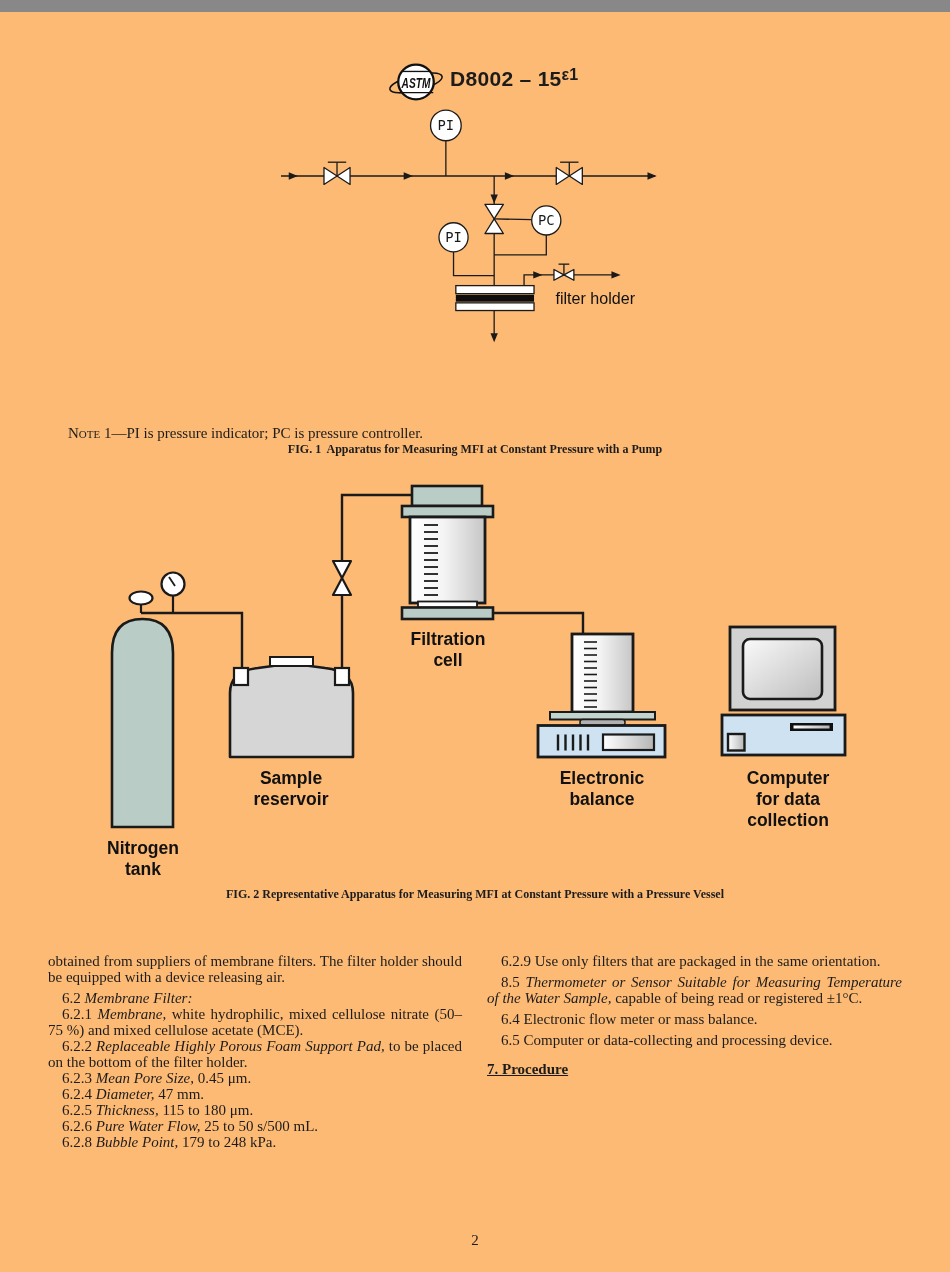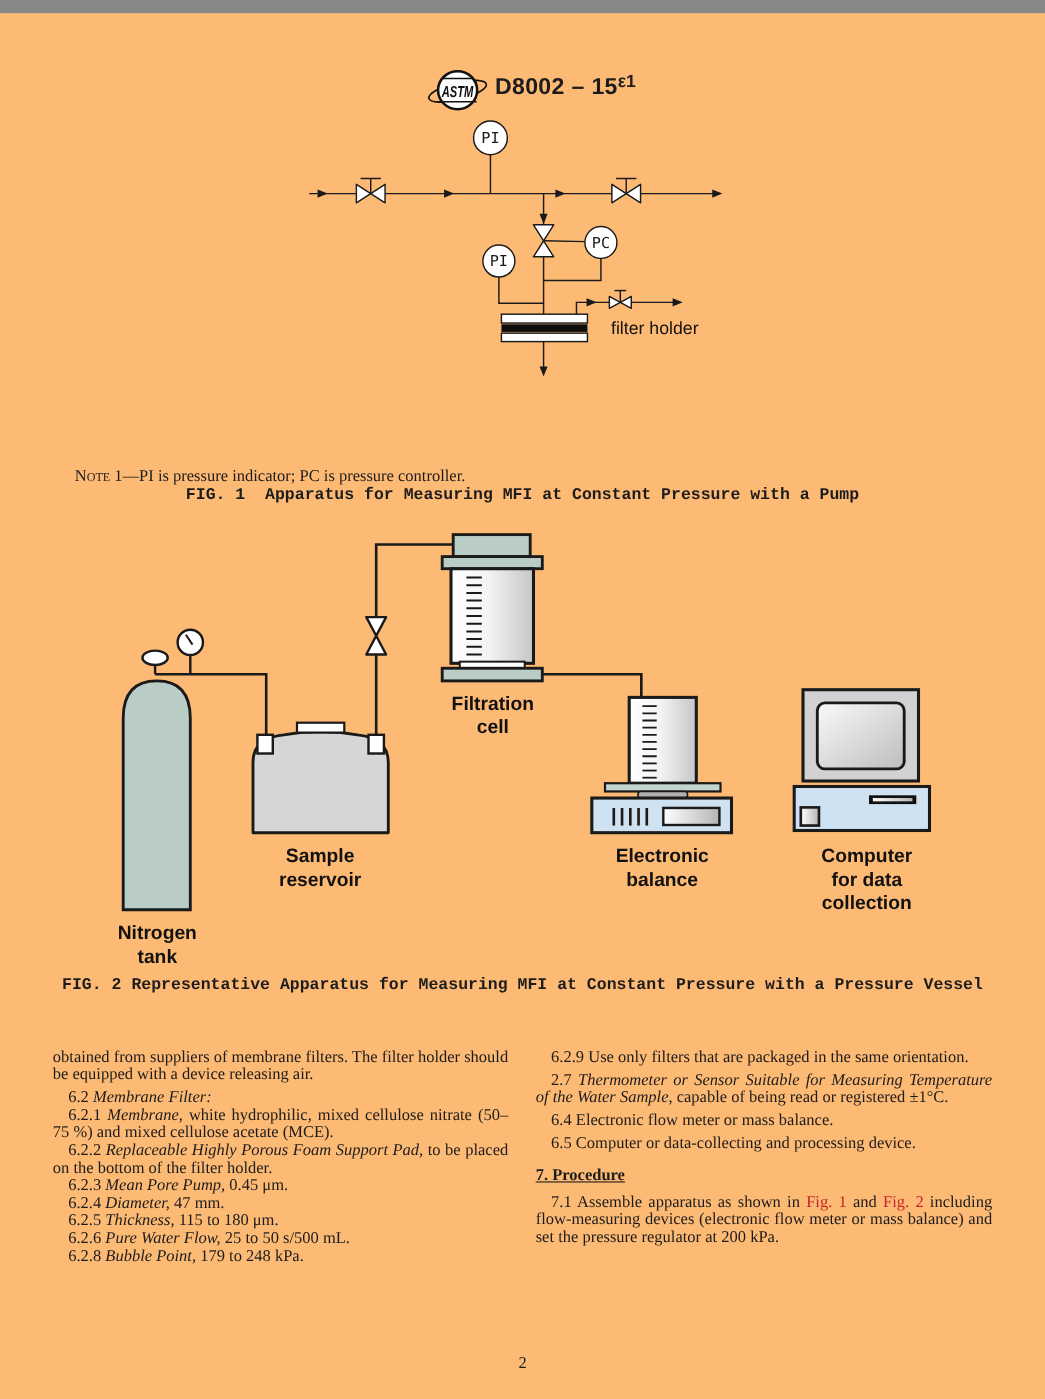--- a/index.html
+++ b/index.html
@@ -11,21 +11,21 @@
   .hdr{position:absolute;top:46px;left:0;width:100%;height:50px;}
   .logo{position:absolute;left:387px;top:0;}
   .destitle{position:absolute;left:450px;top:8px;font-family:"Liberation Sans",sans-serif;
     font-weight:bold;font-size:21px;letter-spacing:.3px;}
   .destitle sup{font-size:16px;vertical-align:6px;letter-spacing:0;}
   
   .figsvg{position:absolute;left:0;}
   .notep{position:absolute;left:68px;top:413px;font-size:15px;}
   .sc{font-variant:small-caps;}
   .figcap{position:absolute;left:0;width:100%;text-align:center;
-    font-family:Liberation Mono, monospace;font-weight:bold;font-size:15px;white-space:pre;}
+    font-family:Liberation Serif, serif;font-weight:bold;font-size:12px;white-space:pre;}
   .cap1{top:430px;}
   .cap2{top:875px;}
   
   .col{position:absolute;top:941px;font-size:15px;line-height:16px;text-align:justify;}
   .col-left{left:48px;width:414px;}
   .col-right{left:487px;width:415px;}
   .para{text-indent:14px;margin:0;}
   .para.cont{text-indent:0;}
   .para.p{margin-top:5px;}
   .para.tight{margin-top:0;}
@@ -265,29 +265,28 @@
     </g>
   </svg>
 
   <div class="figcap cap2">FIG. 2 Representative Apparatus for Measuring MFI at Constant Pressure with a Pressure Vessel</div>
 
   <div class="col col-left">
       <div class="para cont"><span>obtained from suppliers of membrane filters. The filter holder should be equipped with a device releasing air.</span></div>
       <div class="para p"><span>6.2 </span><span class="i">Membrane Filter:</span></div>
       <div class="para tight"><span>6.2.1 </span><span class="i">Membrane,</span><span> white hydrophilic, mixed cellulose nitrate (50–75 %) and mixed cellulose acetate (MCE).</span></div>
       <div class="para tight"><span>6.2.2 </span><span class="i">Replaceable Highly Porous Foam Support Pad,</span><span> to be placed on the bottom of the filter holder.</span></div>
-      <div class="para tight"><span>6.2.3 </span><span class="i">Mean Pore Pump,</span><span> 0.45 μm.</span></div>
+      <div class="para tight"><span>6.2.3 </span><span class="i">Mean Pore Size,</span><span> 0.45 μm.</span></div>
       <div class="para tight"><span>6.2.4 </span><span class="i">Diameter,</span><span> 47 mm.</span></div>
       <div class="para tight"><span>6.2.5 </span><span class="i">Thickness,</span><span> 115 to 180 μm.</span></div>
       <div class="para tight"><span>6.2.6 </span><span class="i">Pure Water Flow,</span><span> 25 to 50 s/500 mL.</span></div>
       <div class="para tight"><span>6.2.8 </span><span class="i">Bubble Point,</span><span> 179 to 248 kPa.</span></div>
     </div>
   <div class="col col-right">
       <div class="para cont-first tight"><span>6.2.9 Use only filters that are packaged in the same orien­tation.</span></div>
-      <div class="para p"><span>2.7 </span><span class="i">Thermometer or Sensor Suitable for Measuring Tem­perature of the Water Sample,</span><span> capable of being read or registered ±1°C.</span></div>
+      <div class="para p"><span>8.5 </span><span class="i">Thermometer or Sensor Suitable for Measuring Tem­perature of the Water Sample,</span><span> capable of being read or registered ±1°C.</span></div>
       <div class="para p"><span>6.4 Electronic flow meter or mass balance.</span></div>
       <div class="para p"><span>6.5 Computer or data-collecting and processing device.</span></div>
       <div class="para head"><span>7. Procedure</span></div>
-      <div class="para p"><span>7.1 Assemble apparatus as shown in </span><span class="red">Fig. 1</span><span> and </span><span class="red">Fig. 2</span><span> including flow-measuring devices (electronic flow meter or mass balance) and set the pressure regulator at 200 kPa.</span></div>
     </div>
 
   <div class="pageno">2</div>
 </div>
 
 </body></html>

